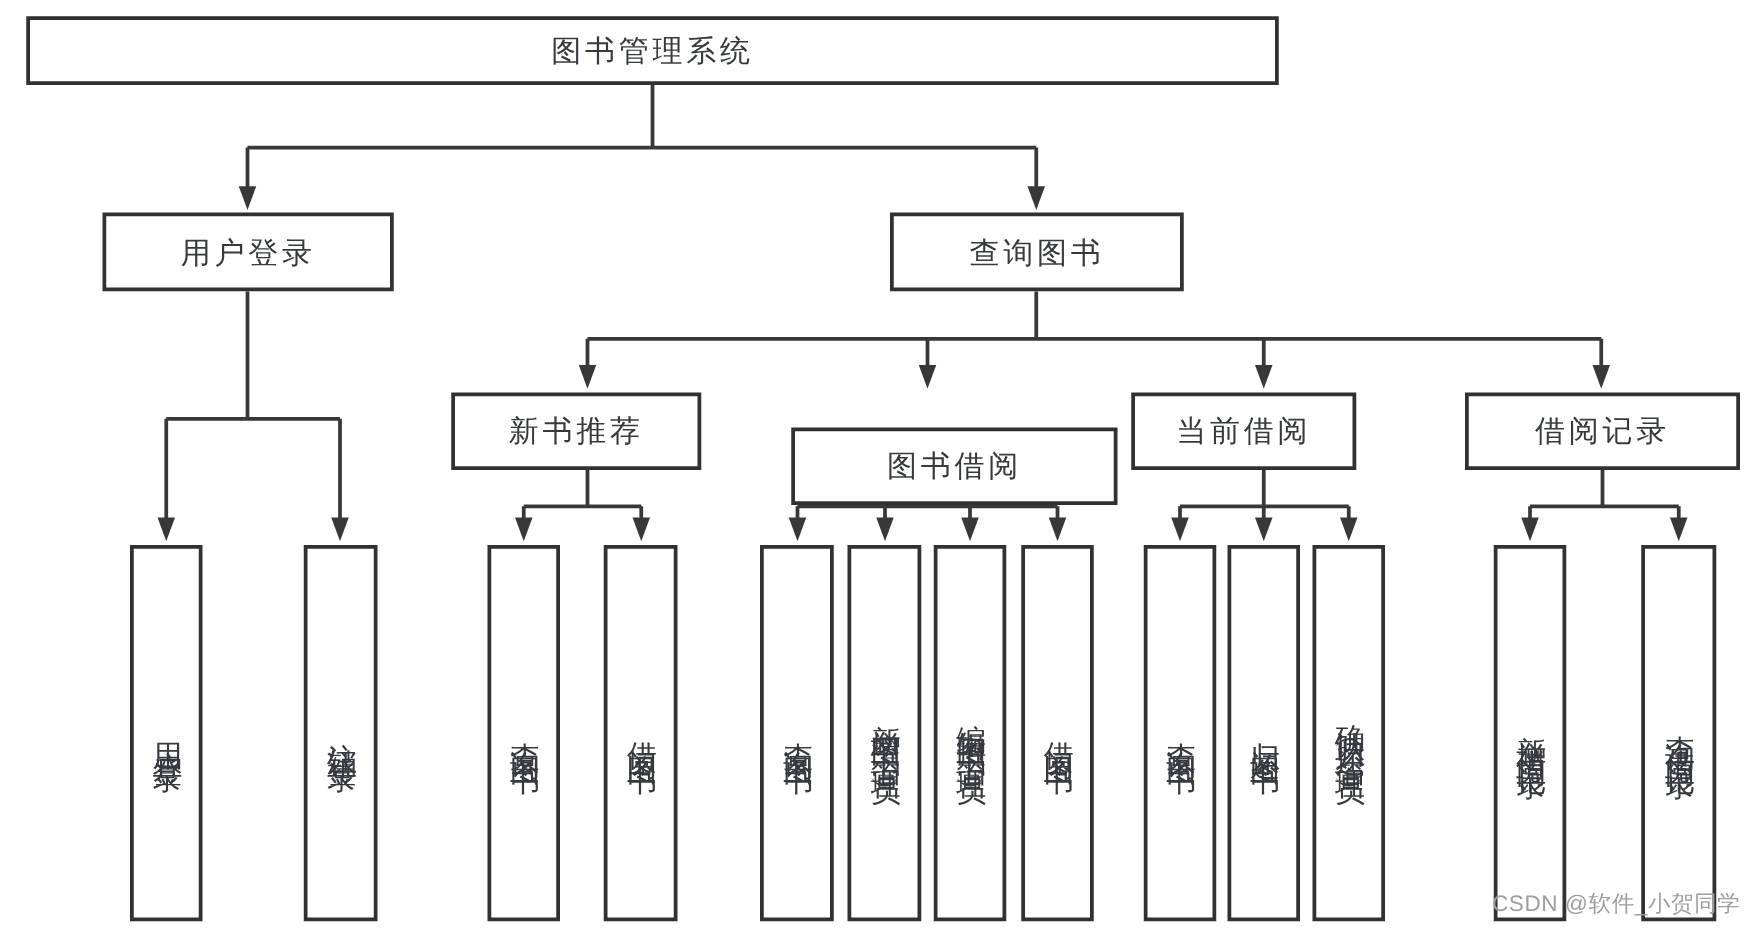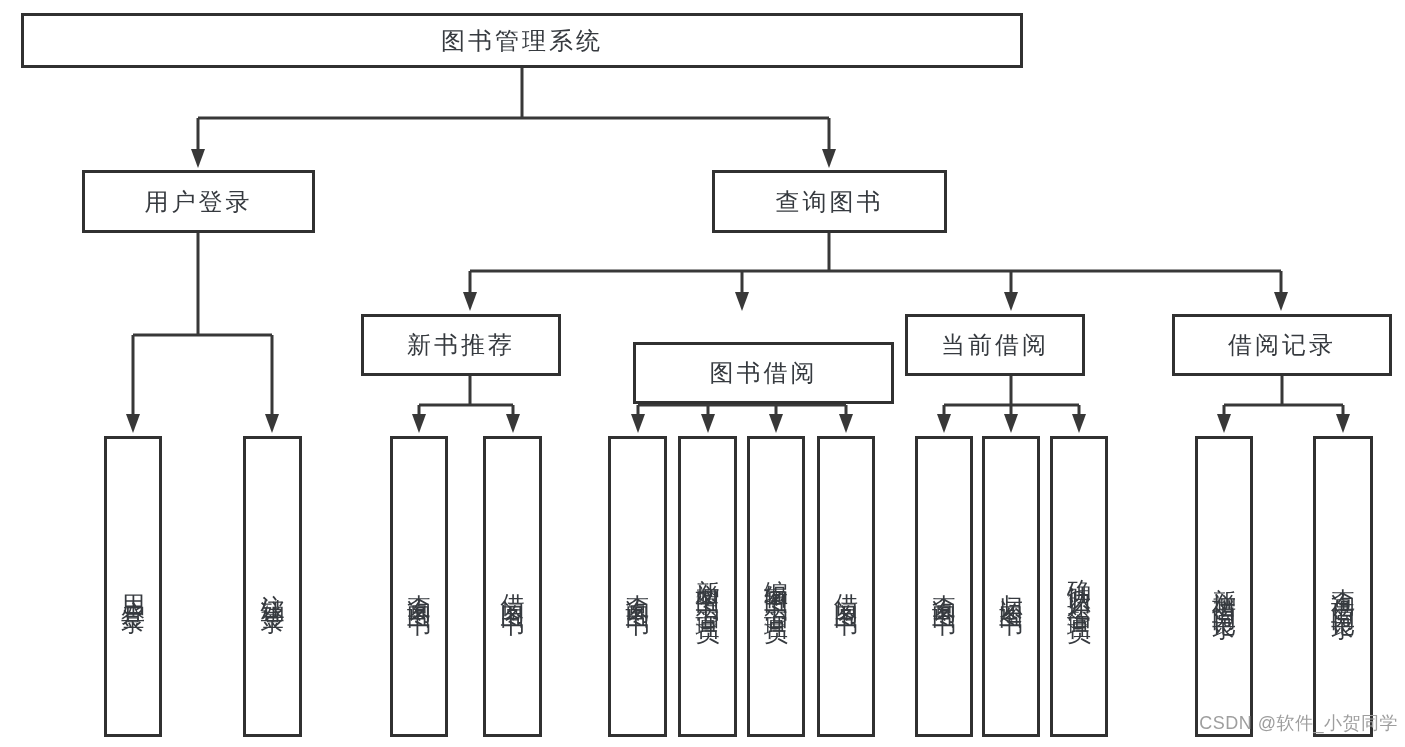--- a/index.html
+++ b/index.html
@@ -16,21 +16,21 @@
     display:flex;align-items:center;justify-content:center;
     font-size:24px;letter-spacing:3px;white-space:nowrap;
   }
   .node.v{
     writing-mode:vertical-rl;
     font-size:24px;letter-spacing:6px;line-height:1;
   }
   .watermark{
     position:absolute;left:1188px;top:711px;width:210px;
     font-size:18px;letter-spacing:0.5px;color:#9e9e9e;
-    text-align:right;white-space:nowrap;
+    text-align:center;white-space:nowrap;
   }
 </style>
 </head>
 <body>
 
 <div class="stage">
 
   <svg class="wires" viewBox="0 0 1405 747" xmlns="http://www.w3.org/2000/svg" aria-hidden="true">
 
     <path d="M522 68 V118 M198 118 H829 M198 118 V151 M829 118 V151"></path>

